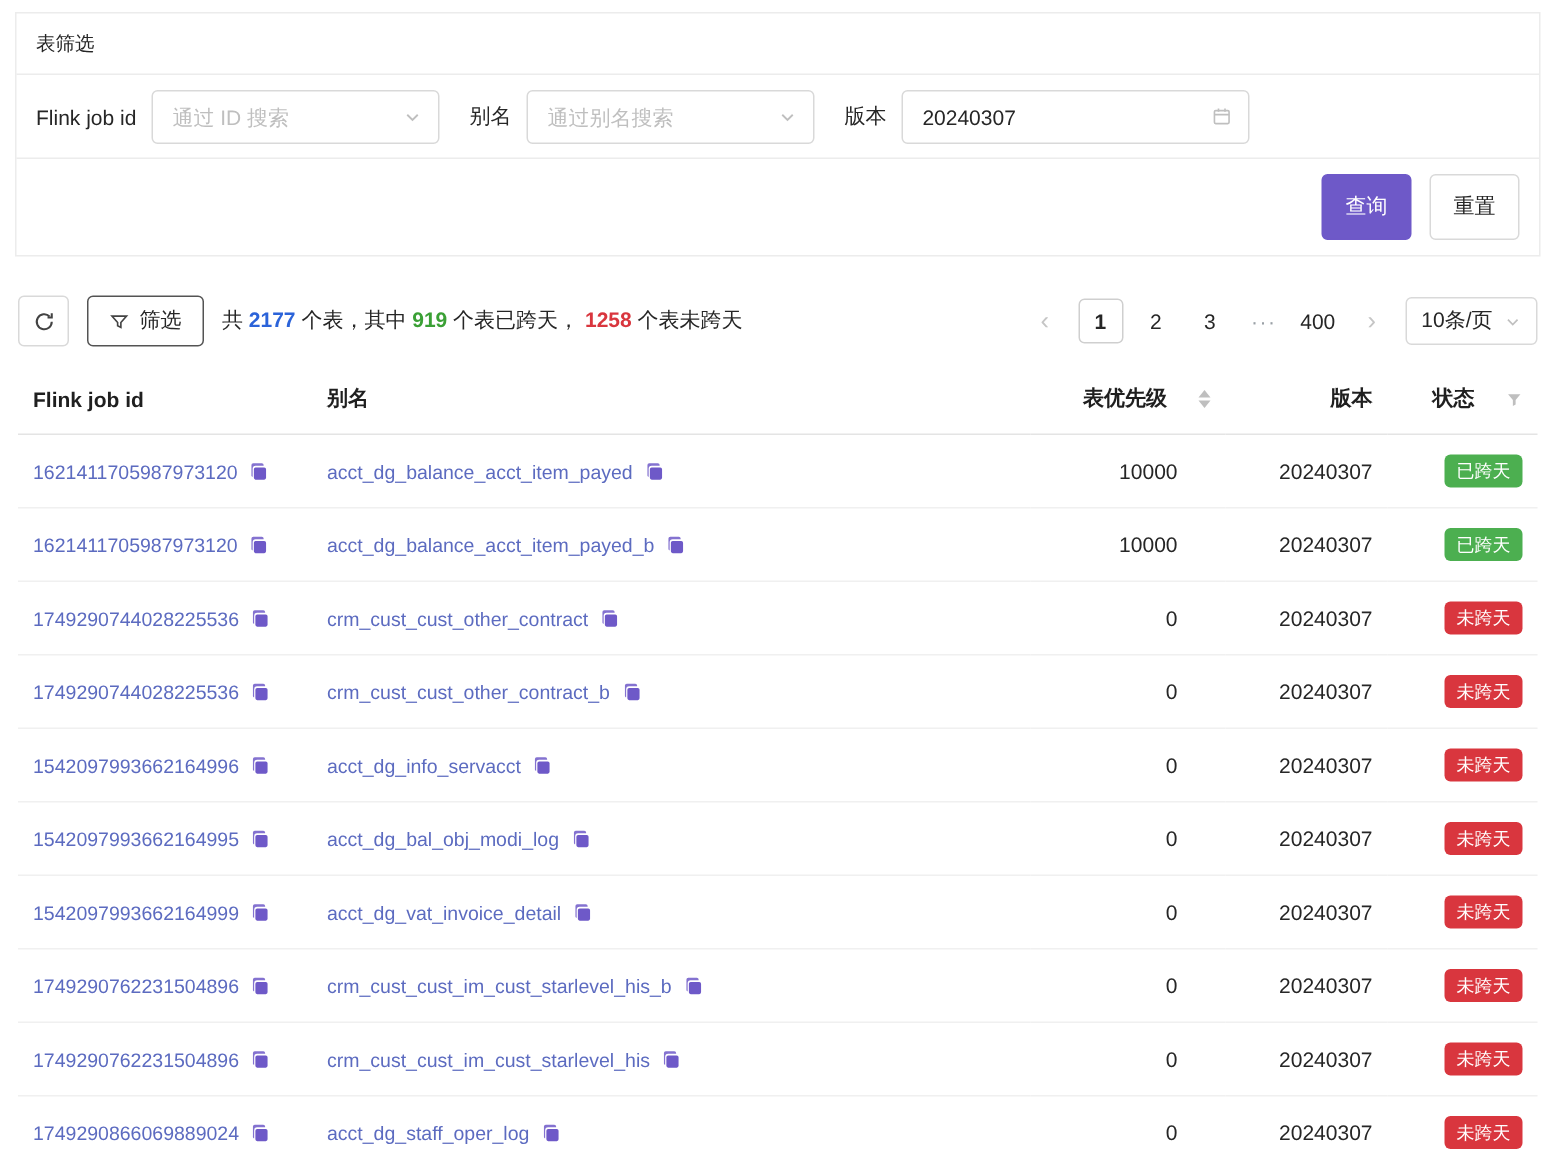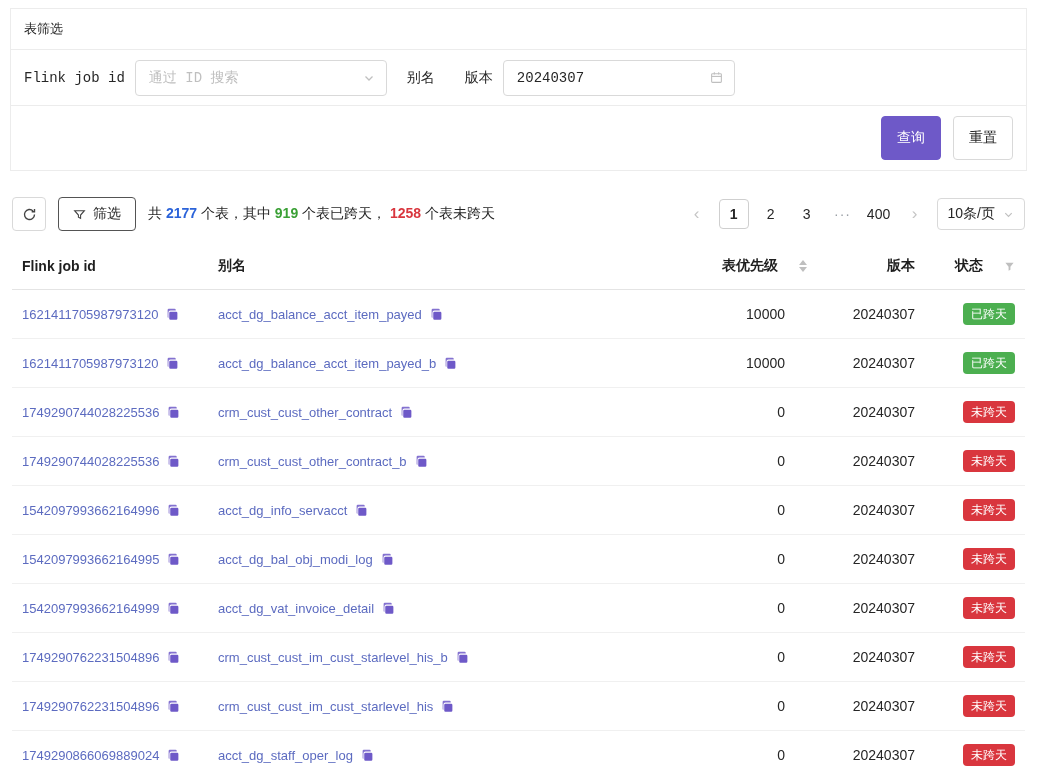--- a/index.html
+++ b/index.html
@@ -13,27 +13,27 @@
     --badge-danger:#d9363e;
     --num-total:#2b63d9;
     --num-crossed:#3aa035;
     --num-uncrossed:#d9363e;
   }
   *{box-sizing:border-box;}
   body{width:1037px;margin:0;background:#fff;color:var(--text);
        font-family:"Liberation Sans","DejaVu Sans",sans-serif;font-size:14px;}
 
   
-  .filter-card{margin:8px 10px 0;border:1px solid var(--border);background:#fff;font-family:Liberation Mono, monospace;}
+  .filter-card{margin:8px 10px 0;border:1px solid var(--border);background:#fff;}
   .card-title{padding:11px 13px;font-size:13px;border-bottom:1px solid var(--border);}
   .filter-fields{display:flex;align-items:center;height:56px;padding:0 13px;border-bottom:1px solid var(--border);}
   .field{display:flex;align-items:center;}
   .field + .field{margin-left:20px;}
   .field-label{margin-right:10px;white-space:nowrap;}
-  .control{height:36px;width:252px;border:1px solid var(--input-border);border-radius:4px;
+  .control{height:36px;width:192px;border:1px solid var(--input-border);border-radius:4px;
            display:flex;align-items:center;padding:0 11px;background:#fff;}
   .control input{border:none;outline:none;flex:1;min-width:0;background:transparent;
                  font:inherit;color:var(--text);}
   .control input::placeholder{color:var(--muted);}
   .control .suffix{display:flex;align-items:center;color:var(--muted);margin-left:6px;}
   .date-control{width:232px;}
   .filter-actions{display:flex;justify-content:flex-end;gap:12px;padding:10px 13px;}
   .btn{height:44px;padding:0 15px;border-radius:4px;border:1px solid var(--input-border);
        background:#fff;font:inherit;color:var(--text);cursor:pointer;}
   .btn-primary{background:var(--accent);border-color:var(--accent);color:#fff;}
@@ -98,20 +98,28 @@
         <span class="suffix">
           <svg width="12" height="12" viewBox="0 0 24 24" fill="none" stroke="currentColor" stroke-width="2.5">
               <polyline points="5 9 12 16 19 9"></polyline>
             </svg>
         </span>
       </div>
     </div>
 
     <div class="field">
       <span class="field-label">别名</span>
+      <div class="control">
+        <input placeholder="通过别名搜索" style="">
+        <span class="suffix">
+          <svg width="12" height="12" viewBox="0 0 24 24" fill="none" stroke="currentColor" stroke-width="2.5">
+              <polyline points="5 9 12 16 19 9"></polyline>
+            </svg>
+        </span>
+      </div>
     </div>
 
     <div class="field">
       <span class="field-label">版本</span>
       <div class="control date-control">
         <input value="20240307" style="">
         <span class="suffix">
           <svg width="13" height="13" viewBox="0 0 24 24" fill="none" stroke="currentColor" stroke-width="2">
               <rect x="3" y="5" width="18" height="16" rx="1.5"></rect>
               <line x1="3" y1="10" x2="21" y2="10"></line>

